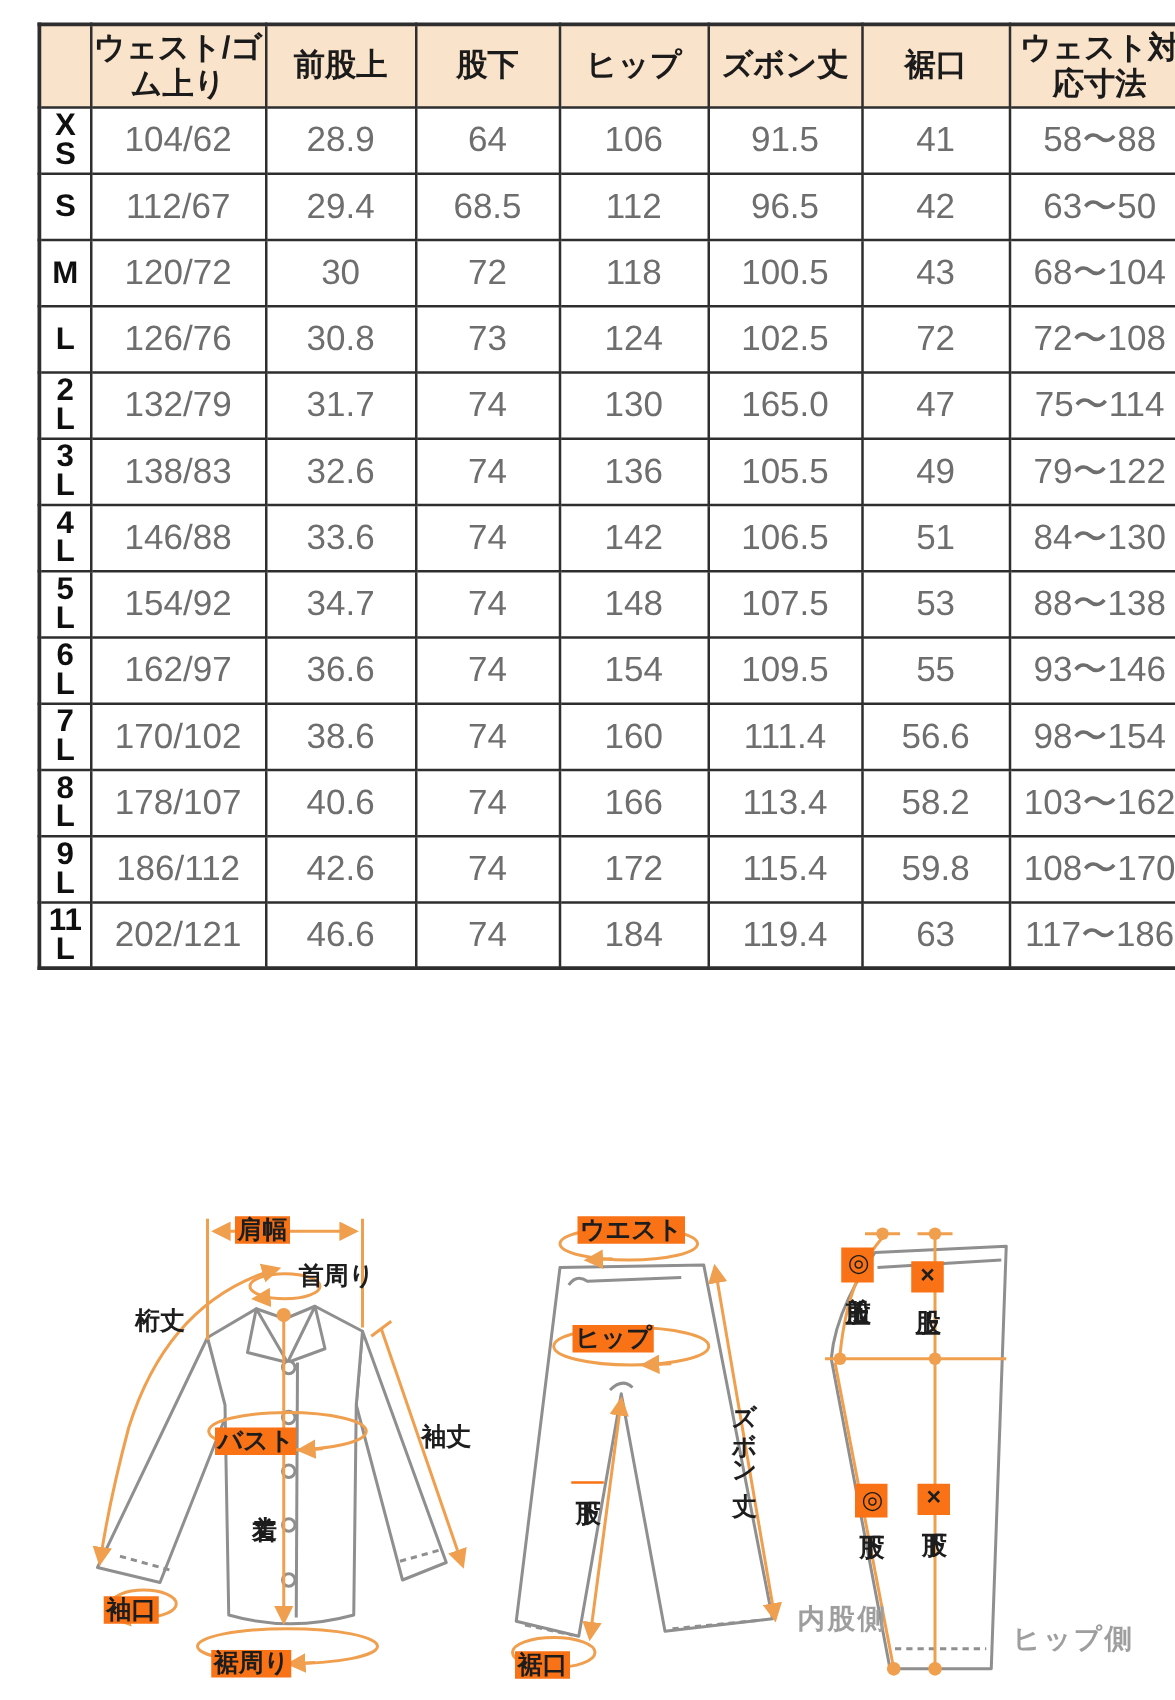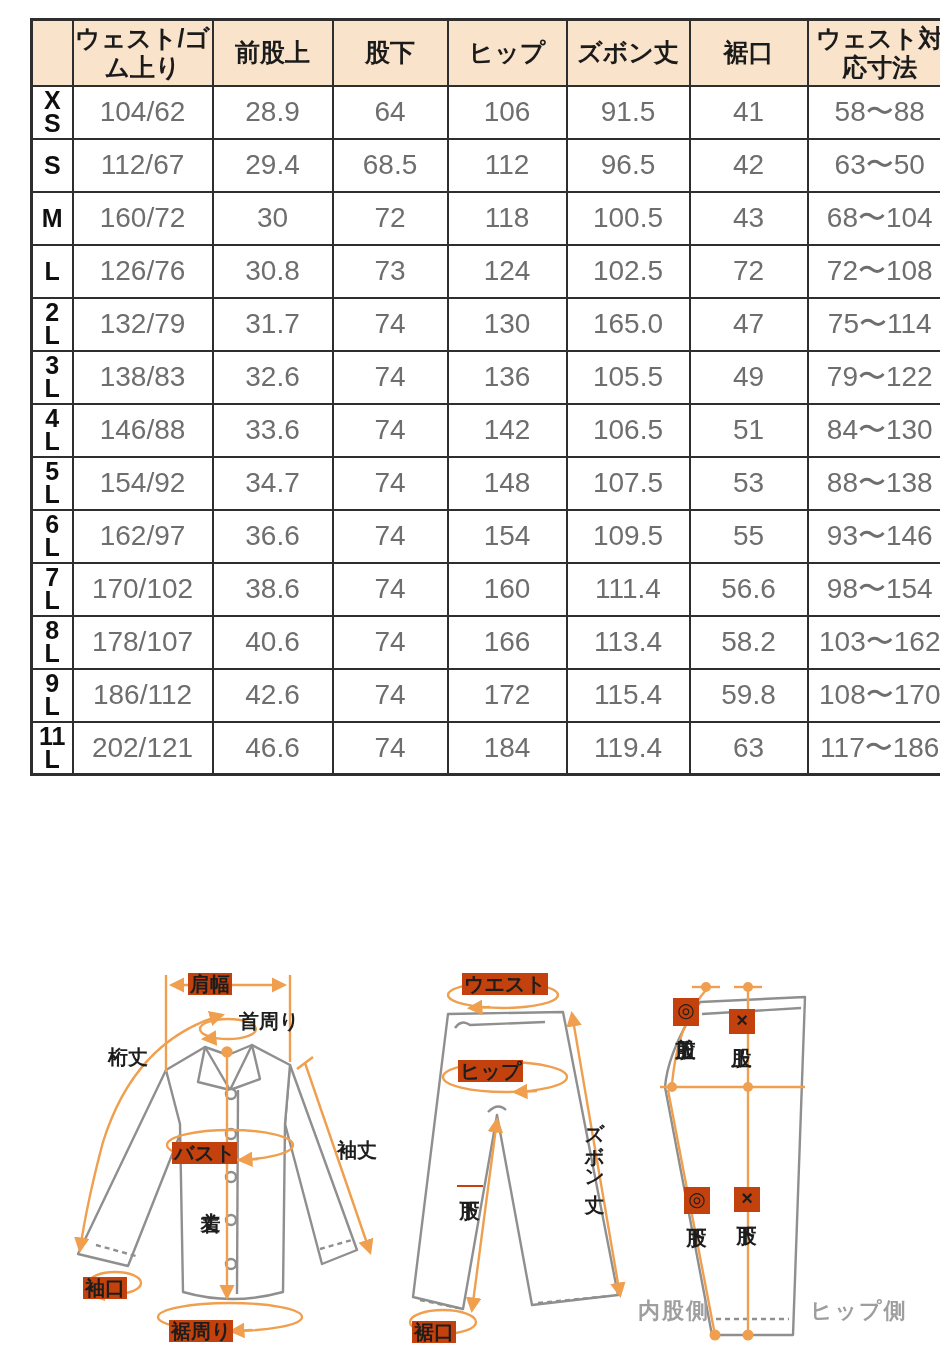--- a/index.html
+++ b/index.html
@@ -30,21 +30,21 @@
   }
   tbody th.size-cell span{display:block}
 
   
   .diagrams{position:absolute;left:0;top:944px;width:940px;height:416px}
   .diagrams svg{position:absolute;left:0;top:0}
   .dlabel{
     position:absolute;color:var(--label);font-weight:bold;font-size:20px;line-height:22px;
     white-space:nowrap;
   }
-  .dlabel.bg{background:#c2410c;padding:0 2px}
+  .dlabel.bg{background:#f97316;padding:0 2px}
   .dlabel.vert{writing-mode:vertical-rl;text-orientation:upright;letter-spacing:1px}
   .dlabel.gray{color:var(--graylabel);font-size:22px;letter-spacing:2px}
 </style>
 </head>
 <body>
 
 <div class="page">
 
   <table class="size-table" id="size-table">
     <colgroup>
@@ -88,21 +88,21 @@
           <td>112/67</td>
           <td>29.4</td>
           <td>68.5</td>
           <td>112</td>
           <td>96.5</td>
           <td>42</td>
           <td>63〜50</td>
         </tr>
         <tr>
           <th class="size-cell">M</th>
-          <td>160/72</td>
+          <td>120/72</td>
           <td>30</td>
           <td>72</td>
           <td>118</td>
           <td>100.5</td>
           <td>43</td>
           <td>68〜104</td>
         </tr>
         <tr>
           <th class="size-cell">L</th>
           <td>126/76</td>
@@ -329,17 +329,17 @@
     <div class="dlabel bg" style="left:462px;top:11px">ウエスト</div>
     <div class="dlabel bg" style="left:458px;top:98px">ヒップ</div>
     <div class="dlabel vert" style="left:584px;top:146px">ズボン丈</div>
     <div class="dlabel vert bg" style="left:457px;top:223px">股下</div>
     <div class="dlabel bg" style="left:412px;top:359px">裾口</div>
 
     <div class="dlabel vert bg" style="left:673px;top:36px">◎前股上</div>
     <div class="dlabel vert bg" style="left:729px;top:47px">×股上</div>
     <div class="dlabel vert bg" style="left:684px;top:225px">◎股下</div>
     <div class="dlabel vert bg" style="left:734px;top:225px">×股下</div>
-    <div class="dlabel gray" style="left:638px;top:338px">内股側</div>
+    <div class="dlabel gray" style="left:638px;top:322px">内股側</div>
     <div class="dlabel gray" style="left:810px;top:338px">ヒップ側</div>
 
   </div>
 </div>
 
 </body></html>

